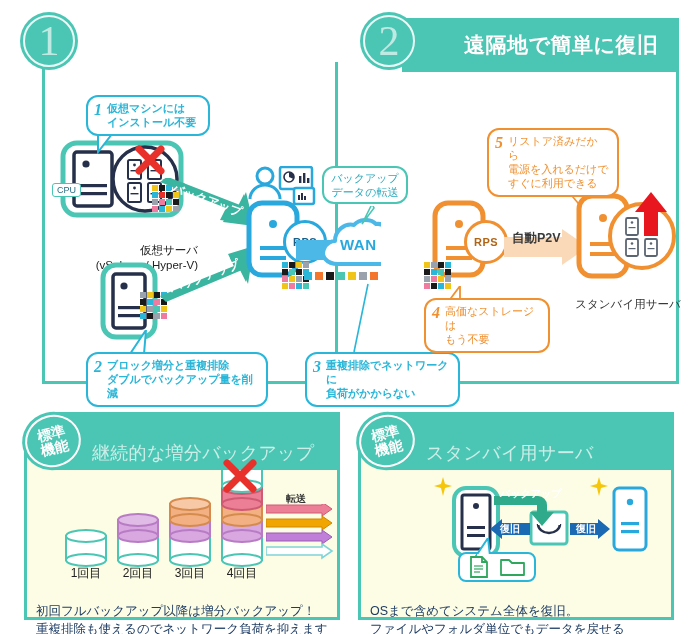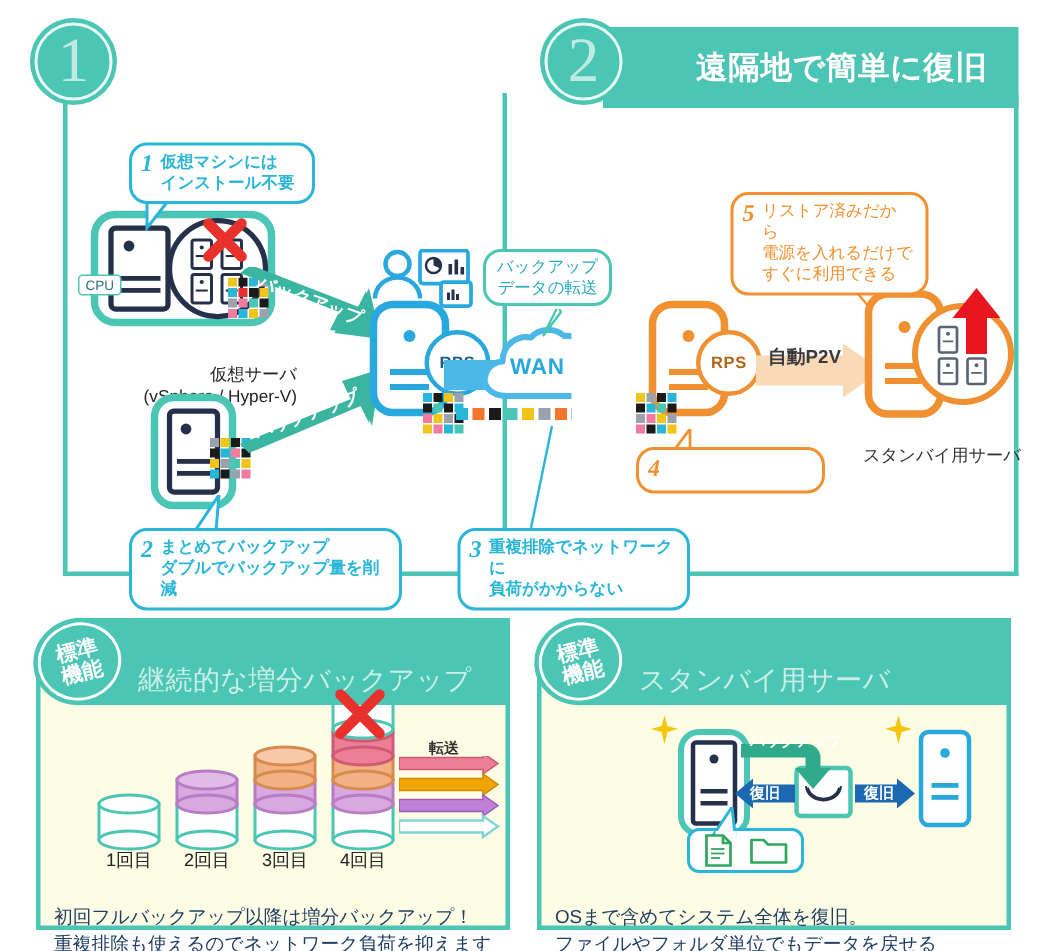--- a/index.html
+++ b/index.html
@@ -280,21 +280,21 @@
   <svg class="teal-arrow" style="left:158px;top:240px;width:96px;height:62px;" viewBox="0 0 96 62">
     <path d="M6 58 L78 30 L72 18 L94 10 L88 42 L82 30 L10 60 Z" fill="#3ab5a0"></path>
     <path d="M2 56 L76 26 L70 14 L96 6 L90 44 L84 30 L8 62 Z" fill="#3ab5a0"></path>
   </svg>
   <div class="arrow-label" style="left:168px;top:268px;transform:rotate(-20deg);">
     <span>バックアップ</span>
   </div>
 
   <div class="callout" style="left:86px;top:352px;width:182px;">
     <span class="cnum">2</span>
-    <span class="ctext">まとめてバックアップ
+    <span class="ctext">ブロック増分と重複排除
 ダブルでバックアップ量を削減</span>
   </div>
   <svg class="abs" style="left:122px;top:330px;width:40px;height:26px;" viewBox="0 0 40 26">
     <path d="M24 0 L8 24 L22 24 Z" fill="#ffffff" stroke="#29b6d8" stroke-width="2"></path>
     <rect x="9" y="22" width="14" height="5" fill="#ffffff"></rect>
   </svg>
 
   <svg class="abs" style="left:248px;top:166px;width:34px;height:34px;" viewBox="0 0 34 34">
     <circle cx="17" cy="10" r="8" fill="none" stroke="#29a8dd" stroke-width="3"></circle>
     <path d="M2 33 A15 14 0 0 1 32 33" fill="none" stroke="#29a8dd" stroke-width="3"></path>
@@ -473,20 +473,22 @@
   </svg>
   <svg class="abs" style="left:634px;top:190px;width:34px;height:48px;" viewBox="0 0 34 48">
     <path d="M17 2 L33 22 L24 22 L24 46 L10 46 L10 22 L1 22 Z" fill="#e8171f"></path>
   </svg>
   <div class="lbl-or" style="left:560px;top:282px;width:136px;">
     <span>スタンバイ用サーバ</span>
   </div>
 
   <div class="callout orange" style="left:424px;top:298px;width:126px;">
     <span class="cnum">4</span>
+    <span class="ctext">高価なストレージは
+もう不要</span>
   </div>
   <svg class="abs" style="left:440px;top:286px;width:30px;height:18px;" viewBox="0 0 30 18">
     <path d="M20 0 L8 16 L20 16 Z" fill="#ffffff" stroke="#f09030" stroke-width="1.8"></path>
     <rect x="9" y="14" width="12" height="5" fill="#ffffff"></rect>
   </svg>
 
   <div class="panel-bot" style="left:24px;top:438px;width:316px;height:182px;"></div>
   <div class="bot-hdr" style="left:52px;top:412px;width:288px;height:58px;"></div>
   <div class="std-badge" style="left:22px;top:412px;">
     <span>標準</span>

